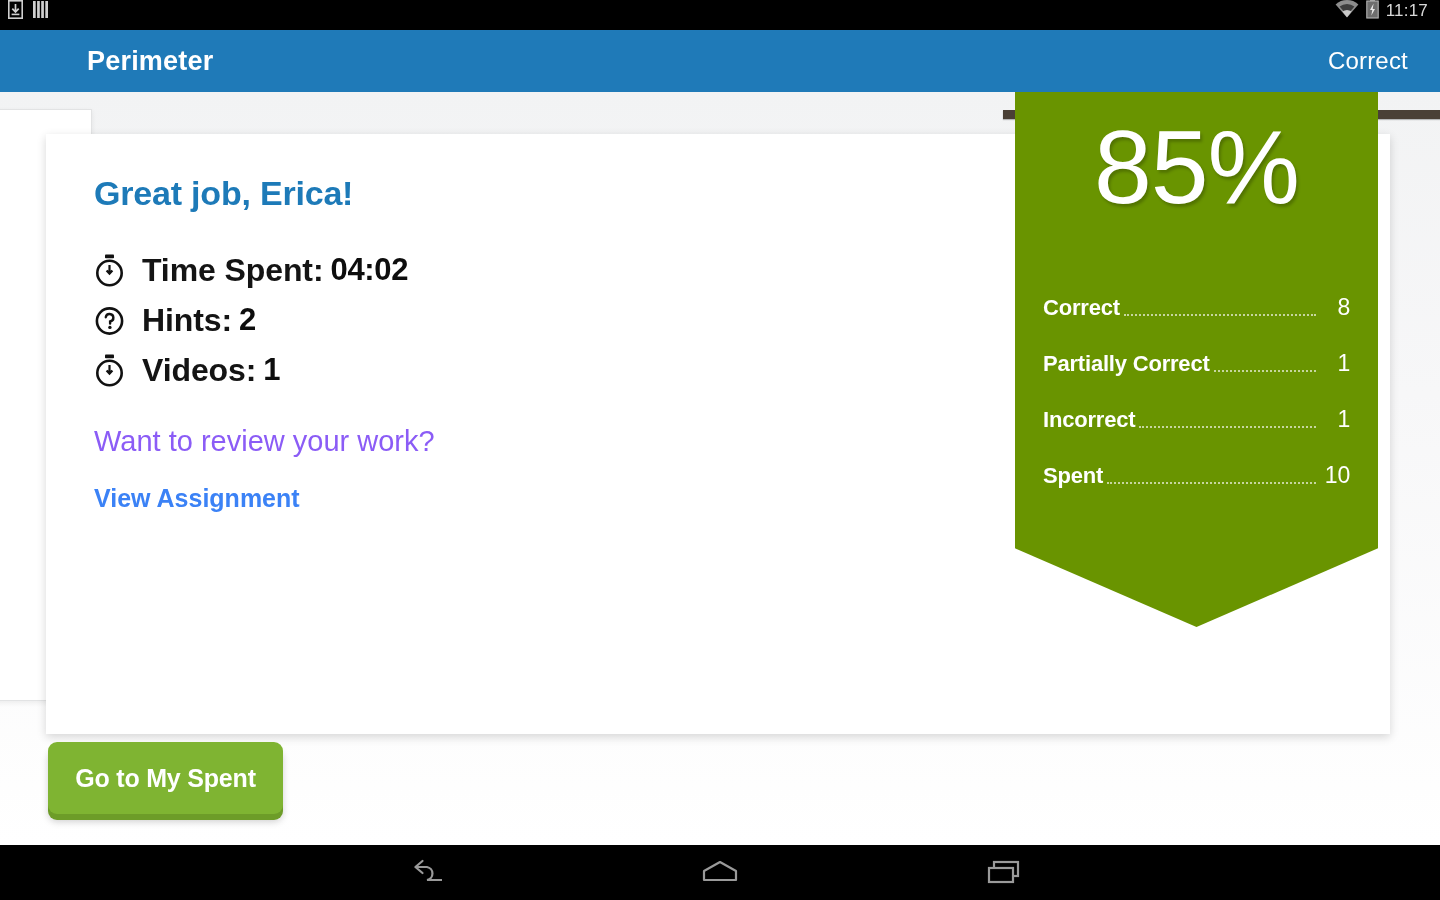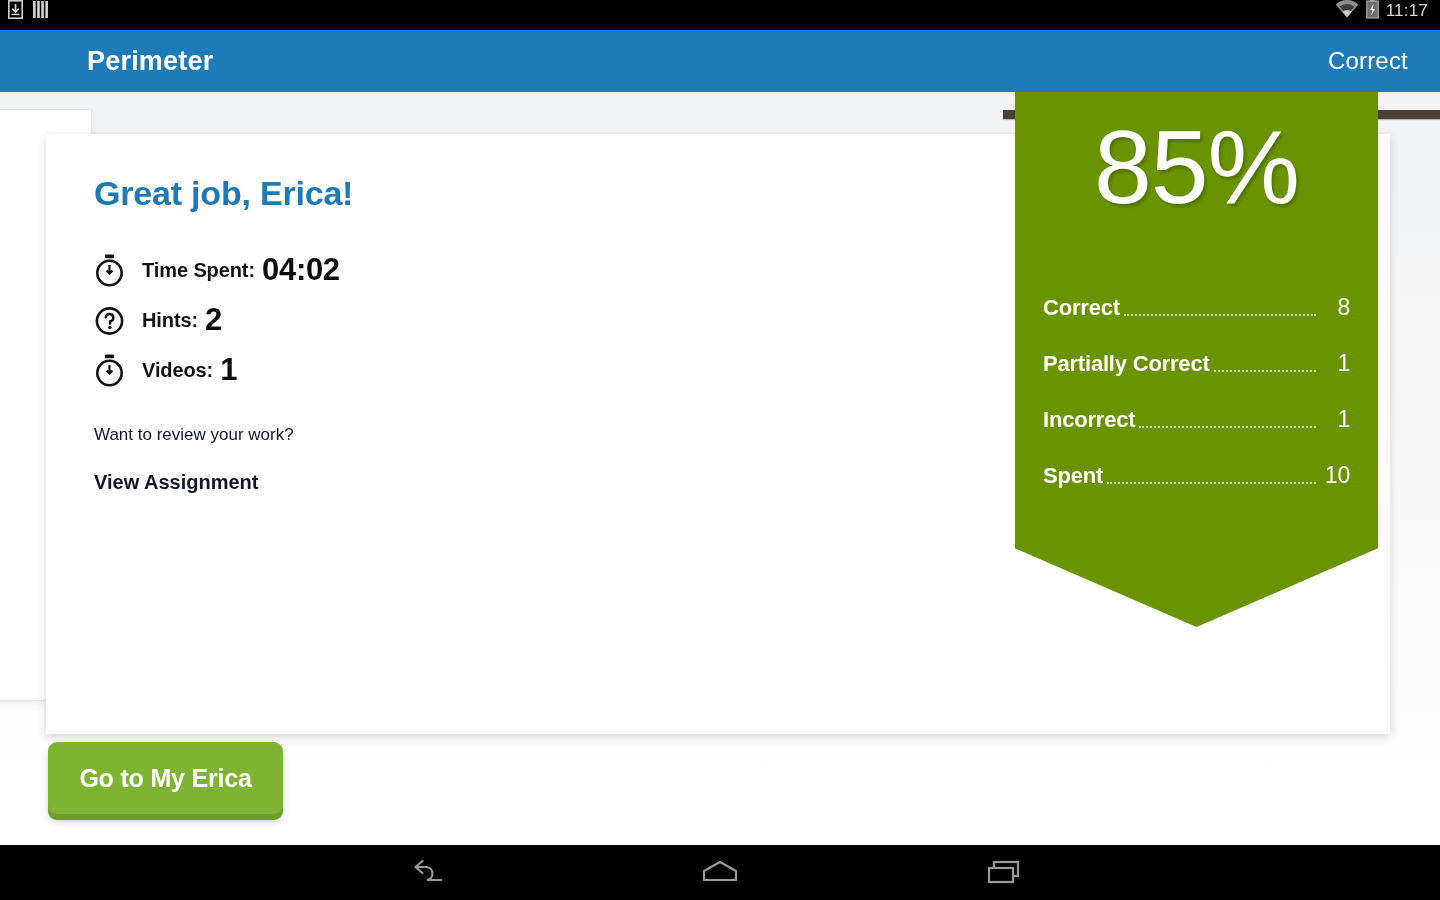--- a/index.html
+++ b/index.html
@@ -127,42 +127,42 @@
     height: 50px;
   }
   .stat-icon {
     width: 34px;
     display: flex;
     align-items: center;
     justify-content: flex-start;
     margin-right: 14px;
   }
   .stat-label {
-    font-size: 20px;
+    font-size: 32px;
     font-weight: bold;
     color: #141414;
     letter-spacing: -0.1px;
   }
   .stat-value {
     font-size: 31px;
     font-weight: bold;
     color: #0d0d0d;
     margin-left: 7px;
     letter-spacing: -0.3px;
   }
 
   .review-q {
-    font-size: 17px;
-    color: #0f172a;
+    font-size: 29px;
+    color: #8b5cf6;
     margin-bottom: 26px;
   }
   .link-assignment {
-    font-size: 20px;
-    font-weight: bold;
-    color: #0f172a;
+    font-size: 25px;
+    font-weight: bold;
+    color: #3b82f6;
     cursor: pointer;
     display: inline-block;
   }
 
   
   .ribbon-wrap {
     position: absolute;
     left: 965px;
     top: 0px;
     width: 475px;
@@ -406,21 +406,21 @@
           <div class="score-row">
             <span class="score-row-label">Spent</span>
             <span class="leader"></span>
             <span class="score-row-value">10</span>
           </div>
 
         </div>
       </div>
     </div>
 
-    <button class="btn-primary">Go to My Erica</button>
+    <button class="btn-primary">Go to My Spent</button>
 
   </div>
 
   <div class="nav-bar">
     <div class="nav-btn">
       <svg width="48" height="30" viewBox="0 0 48 30">
         <path d="M31 22 L16 22 A6.6 6.6 0 0 0 16 9 L5 9" fill="none" stroke="#9a9a9a" stroke-width="2.2"></path>
         <path d="M11.5 3 L4.4 9 L11.5 15" fill="none" stroke="#9a9a9a" stroke-width="2.2" stroke-linecap="round" stroke-linejoin="round"></path>
       </svg>
     </div>

